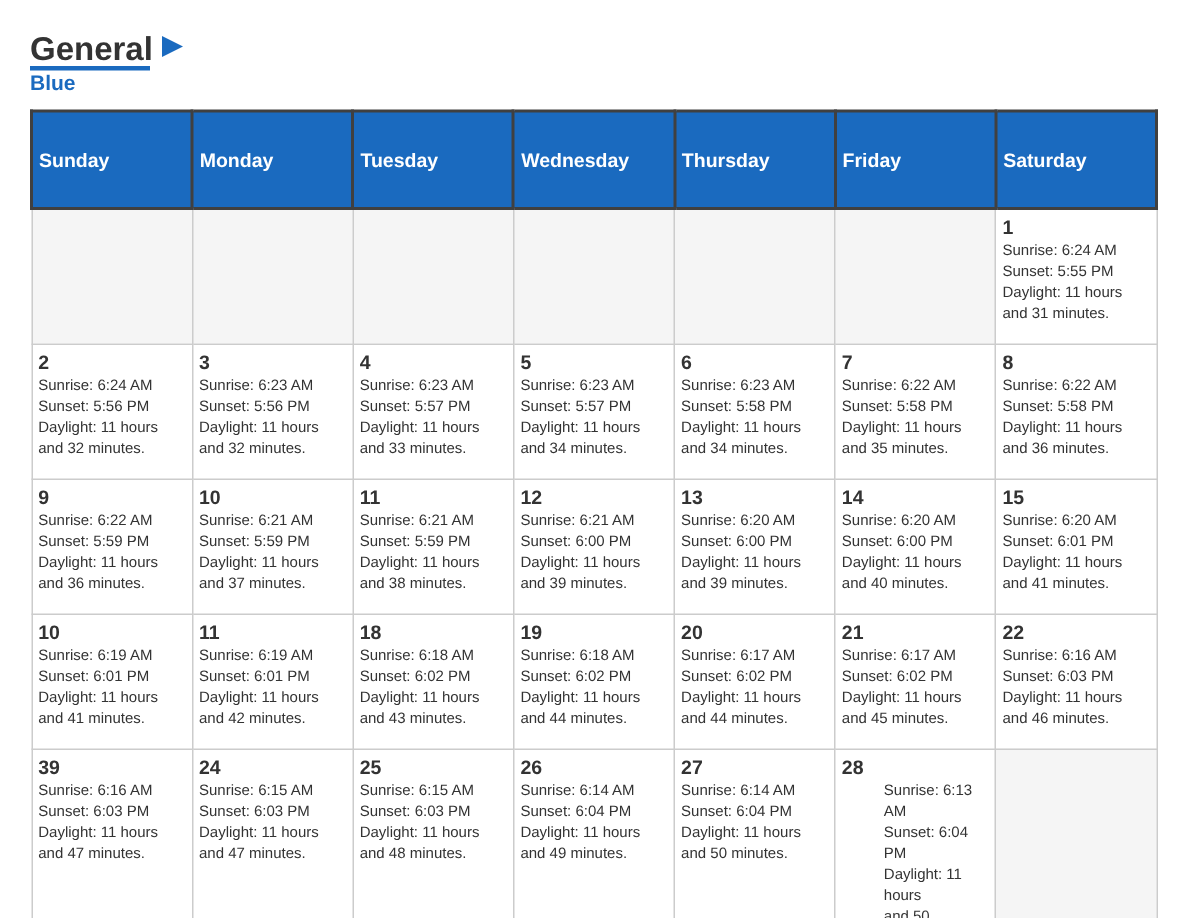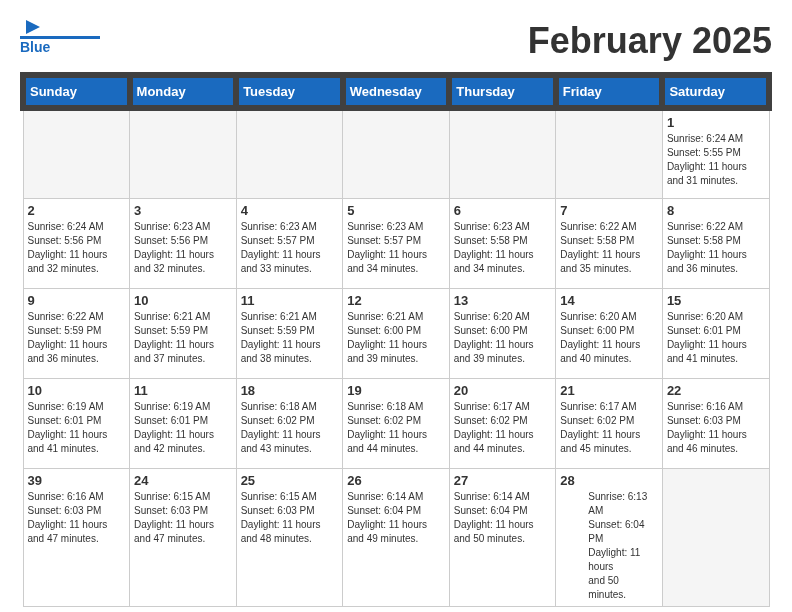--- a/index.html
+++ b/index.html
@@ -46,25 +46,25 @@
       color: #333;
     }
     .calendar {
       width: 100%;
       border-collapse: collapse;
       font-size: 11px;
     }
     .calendar th {
       background: #1a6abf;
       color: #fff;
-      padding: 6px 4px;
+      padding: 24px 4px;
       text-align: left;
       font-size: 13px;
       font-weight: bold;
-      border: 6px solid #404040;
+      border: 2px solid #404040;
     }
     .calendar td {
       border: 1px solid #ccc;
       vertical-align: top;
       padding: 4px;
       height: 90px;
       width: calc(100% / 7);
       background: #fff;
     }
     .calendar td.empty {
@@ -81,31 +81,31 @@
       color: #333;
       line-height: 1.4;
     }
   </style>
 </head>
 <body>
 
 <div class="header">
   <div class="logo">
     <div style="display:flex;align-items:center;">
+      <span class="logo-text">General</span>
       <svg width="22" height="22" viewBox="0 0 22 22" style="margin-left:2px;margin-top:-4px;">
         <polygon points="4,4 18,11 4,18" fill="#1a6abf"></polygon>
       </svg>
     </div>
     <div style="display:flex;align-items:center;margin-top:-4px;">
       <div class="logo-line" style="width:80px;"></div>
     </div>
     <span class="logo-text" style="color:#1a6abf;font-size:14px;font-weight:bold;">Blue</span>
   </div>
   <div class="title-block">
-    <h1>February 2025</h1>
   </div>
 </div>
 
 <table class="calendar">
   <thead>
     <tr>
     <th>Sunday</th>
         <th>Monday</th>
         <th>Tuesday</th>
         <th>Wednesday</th>

